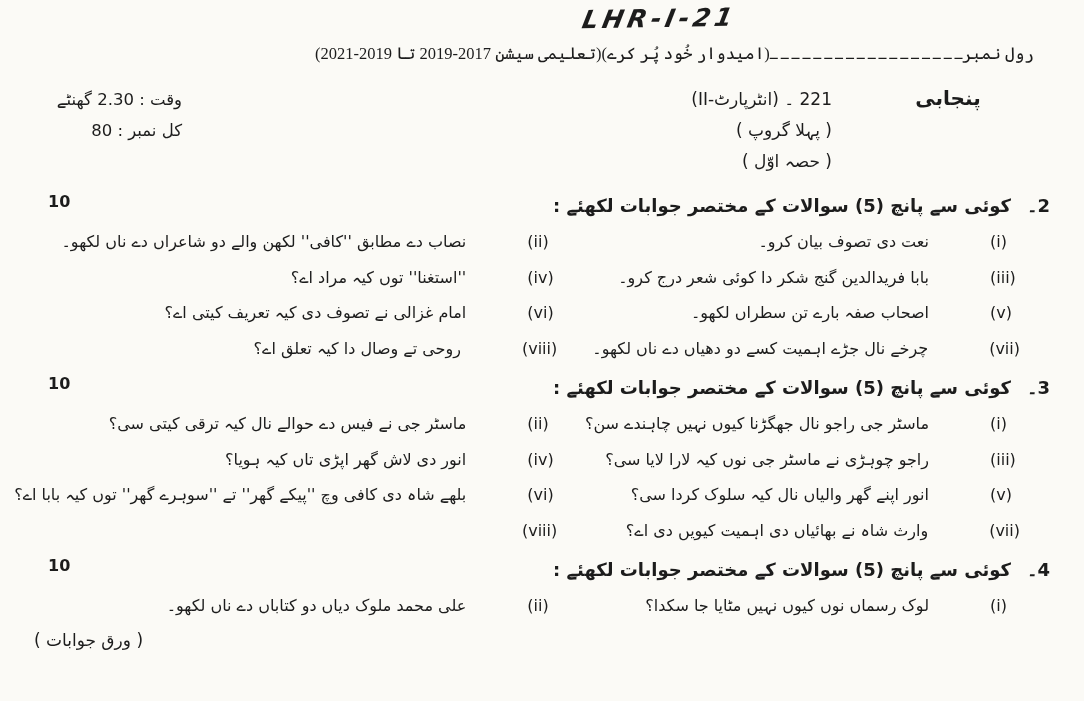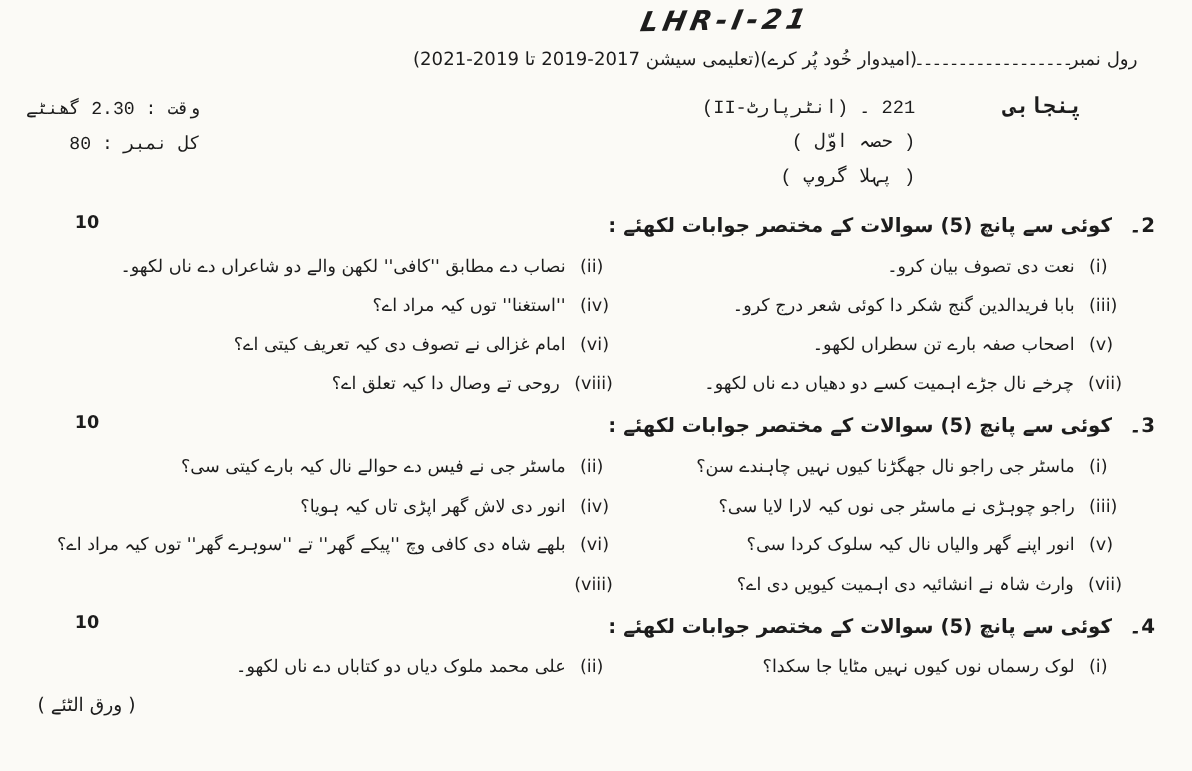--- a/index.html
+++ b/index.html
@@ -20,54 +20,54 @@
     font-weight: bold; font-style: italic;
     font-size: 25px; letter-spacing: 4px;
     transform: skewX(-12deg) rotate(-1deg);
     margin-left: 240px;
   }
 
   
   .roll {
     direction: rtl; text-align: right;
     font-size: 16.5px; white-space: nowrap;
-    padding: 6px 30px 0 0; height: 34px;
+    padding: 6px 30px 0 0; height: 34px; font-family: Liberation Serif, serif;
   }
   .roll .fill { font-size: 13px; letter-spacing: 1px; }
 
   
-  .meta { display: flex; padding-top: 12px; height: 112px; font-family: Liberation Mono, monospace; }
+  .meta { display: flex; padding-top: 12px; height: 112px; }
   .meta-left  { width: 168px; direction: rtl; font-size: 16.5px; line-height: 31px; }
   .meta-center{ flex: 1; direction: rtl; text-align: right; font-size: 17px; line-height: 31px; padding-left: 95px; }
   .meta-right { width: 232px; direction: rtl; font-size: 17px; line-height: 29px; }
   .subject { text-align: center; font-weight: bold; font-size: 20px; }
 
   
   .qblock { margin-top: 5px; }
   .qhead {
     direction: rtl; display: flex; align-items: baseline;
     font-size: 18px; font-weight: bold;
     padding-right: 14px; line-height: 33px;
   }
   .qnum { margin-left: 16px; }
   .qmarks {
     margin-right: auto;           
-    margin-left: 54px;
+    margin-left: 34px;
     font-size: 16px; font-weight: bold;
     align-self: flex-start;
     transform: translateY(-4px);
   }
   .parts {
     direction: rtl;
     display: grid; grid-template-columns: 46% 54%;
     padding: 2px 44px 0 0;
     font-size: 16px; line-height: 35.5px;
   }
   .part { display: flex; gap: 13px; white-space: nowrap; }
-  .plabel { min-width: 30px; }
+  .plabel { min-width: 30px; margin-left: 48px; }
 
   
   .footer {
     direction: rtl; text-align: left;
     font-size: 17px; padding: 6px 0 0 20px;
   }
 </style>
 </head>
 <body>
 
@@ -81,22 +81,22 @@
     <span>رول نمبر</span><span class="fill">ـ ـ ـ ـ ـ ـ ـ ـ ـ ـ ـ ـ ـ ـ ـ ـ ـ ـ</span><span>(امیدوار خُود پُر کرے)</span><span>(تعلیمی سیشن 2017-2019 تا 2019-2021)</span>
   </div>
 
   <div class="meta">
     <div class="meta-left">
       <div>وقت : 2.30 گھنٹے</div>
       <div>کل نمبر : 80</div>
     </div>
     <div class="meta-center">
       <div>221 ۔ (انٹرپارٹ-II)</div>
+      <div>( پہلا گروپ )</div>
       <div>( حصہ اوّل )</div>
-      <div>( پہلا گروپ )</div>
     </div>
     <div class="meta-right">
       <div class="subject">پنجابی</div>
     </div>
   </div>
 
   <div class="qblock">
     <div class="qhead">
       <span class="qnum">2۔</span>
       <span>کوئی سے پانچ (5) سوالات کے مختصر جوابات لکھئے :</span>
@@ -144,41 +144,41 @@
       <span>کوئی سے پانچ (5) سوالات کے مختصر جوابات لکھئے :</span>
       <span class="qmarks">10</span>
     </div>
     <div class="parts">
       <div class="part">
           <span class="plabel" dir="ltr">(i)</span>
           <span>ماسٹر جی راجو نال جھگڑنا کیوں نہیں چاہندے سن؟</span>
         </div>
       <div class="part">
           <span class="plabel" dir="ltr">(ii)</span>
-          <span>ماسٹر جی نے فیس دے حوالے نال کیہ بارے کیتی سی؟</span>
+          <span>ماسٹر جی نے فیس دے حوالے نال کیہ ترقی کیتی سی؟</span>
         </div>
       <div class="part">
           <span class="plabel" dir="ltr">(iii)</span>
           <span>راجو چوہڑی نے ماسٹر جی نوں کیہ لارا لایا سی؟</span>
         </div>
       <div class="part">
           <span class="plabel" dir="ltr">(iv)</span>
           <span>انور دی لاش گھر اپڑی تاں کیہ ہویا؟</span>
         </div>
       <div class="part">
           <span class="plabel" dir="ltr">(v)</span>
           <span>انور اپنے گھر والیاں نال کیہ سلوک کردا سی؟</span>
         </div>
       <div class="part">
           <span class="plabel" dir="ltr">(vi)</span>
-          <span>بلھے شاہ دی کافی وچ ''پیکے گھر'' تے ''سوہرے گھر'' توں کیہ مراد اے؟</span>
+          <span>بلھے شاہ دی کافی وچ ''پیکے گھر'' تے ''سوہرے گھر'' توں کیہ بابا اے؟</span>
         </div>
       <div class="part">
           <span class="plabel" dir="ltr">(vii)</span>
-          <span>وارث شاہ نے انشائیہ دی اہمیت کیویں دی اے؟</span>
+          <span>وارث شاہ نے بھائیاں دی اہمیت کیویں دی اے؟</span>
         </div>
       <div class="part">
           <span class="plabel" dir="ltr">(viii)</span>
         </div>
     </div>
   </div>
 
   <div class="qblock">
     <div class="qhead">
       <span class="qnum">4۔</span>
@@ -190,15 +190,15 @@
           <span class="plabel" dir="ltr">(i)</span>
           <span>لوک رسماں نوں کیوں نہیں مٹایا جا سکدا؟</span>
         </div>
       <div class="part">
           <span class="plabel" dir="ltr">(ii)</span>
           <span>علی محمد ملوک دیاں دو کتاباں دے ناں لکھو۔</span>
         </div>
     </div>
   </div>
 
-  <div class="footer">( ورق الٹئے )</div>
+  <div class="footer">( ورق جوابات )</div>
 
 </div>
 
 </body></html>

